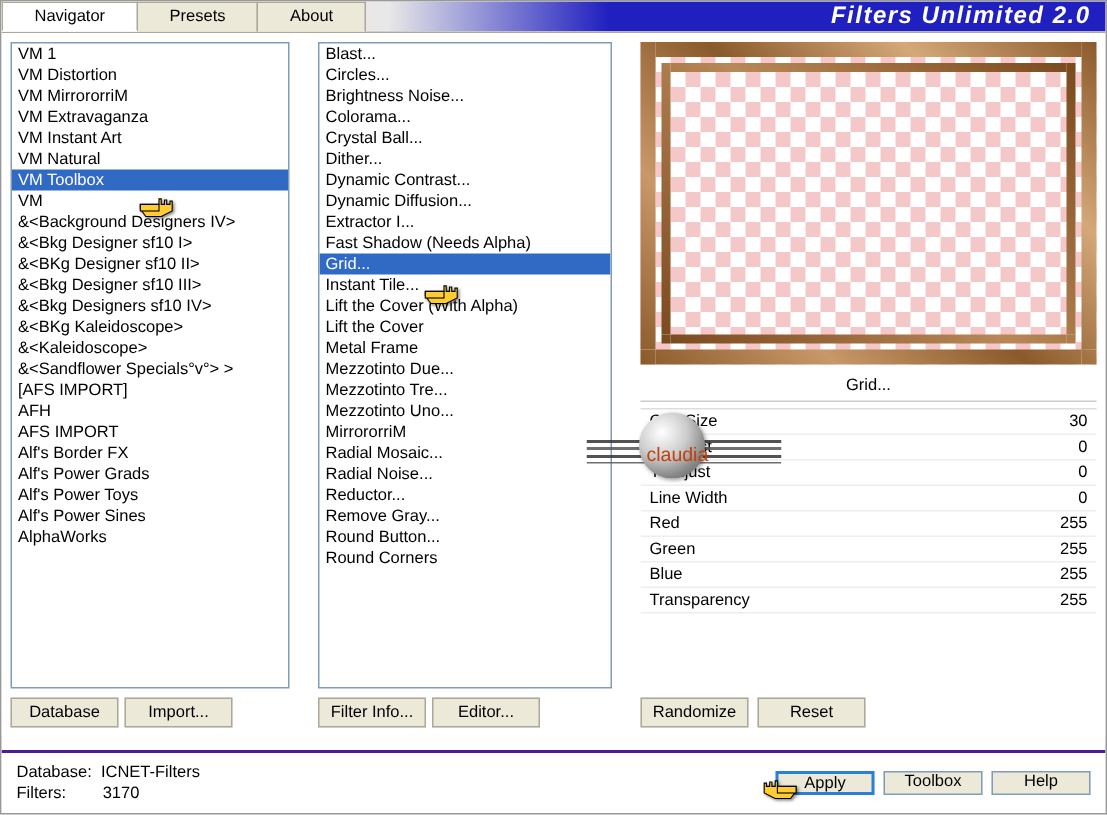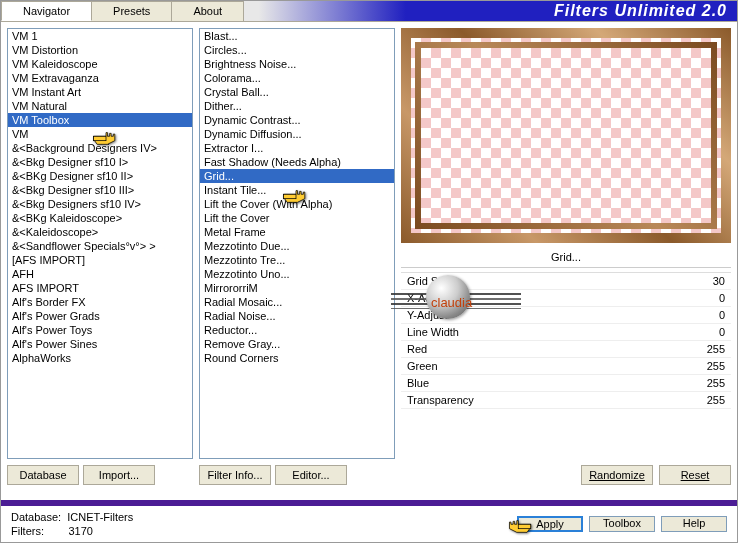--- a/index.html
+++ b/index.html
@@ -2,38 +2,38 @@
 <html><head>
 <meta charset="utf-8">
 <style>
 * { margin:0; padding:0; box-sizing:border-box; font-family:Tahoma,Arial,sans-serif; font-size:11px; }
 body { background:#fff; width:738px; height:543px; border:1px solid #999; position:relative; overflow:hidden; }
 .header { height:20px; background:linear-gradient(to right,#e8e8e8 0%,#e8e8e8 35%,#2020c0 55%,#2020c0 100%); display:flex; align-items:center; }
 .tabs { display:flex; height:20px; background:#ece9d8; }
 .tab { padding:3px 21px; border:1px solid #aca899; border-bottom:none; background:#ece9d8; cursor:pointer; margin-right:-1px; }
 .tab.active { background:#fff; border-bottom:1px solid #fff; position:relative; z-index:2; }
 .title-text { margin-left:auto; margin-right:10px; color:#fff; font-style:italic; font-weight:bold; font-size:16px; letter-spacing:1px; }
-.main { display:flex; height:470px; border-top:1px solid #aca899; background:#fff; padding:6px; gap:6px; }
+.main { display:flex; height:470px; border-top:1px solid #aca899; background:#fff; padding:6px; gap:19px; }
 .col { display:flex; flex-direction:column; }
 .listbox { border:1px solid #7f9db9; background:#fff; overflow-y:scroll; flex:1; position:relative; }
 .item { padding:1px 4px; white-space:nowrap; cursor:pointer; }
 .item.sel { background:#316ac5; color:#fff; }
 .scrollbar-fake::-webkit-scrollbar { width:16px; }
 .scrollbar-fake::-webkit-scrollbar-track { background:#f0f0f0; }
 .scrollbar-fake::-webkit-scrollbar-thumb { background:#c8c8c8; border:1px solid #999; }
 .btn-row { display:flex; gap:4px; margin-top:6px; }
 .btn { padding:3px 4px; min-width:72px; text-align:center; border:1px solid #aca899; background:#ece9d8; cursor:pointer; }
 .preview-area { flex:1; display:flex; flex-direction:column; }
 .preview-box { width:100%; height:215px; border:10px solid; border-image:linear-gradient(45deg,#8b5a2b,#c89868,#8b5a2b,#d4a878,#8b5a2b) 10; background:repeating-conic-gradient(#f4c8c8 0 25%,#fff 0 50%) 0 0/20px 20px; position:relative; }
 .preview-inner-border { position:absolute; inset:4px; border:6px solid; border-image:linear-gradient(45deg,#7a4a1f,#b88858,#7a4a1f) 6; }
 .filter-label-row { text-align:center; padding:8px 0 4px; border-bottom:1px solid #ccc; margin-bottom:4px; }
 .params { flex:1; overflow-y:scroll; border-top:1px solid #ddd; }
 .param-row { display:flex; justify-content:space-between; padding:2px 6px; border-bottom:1px solid #eee; }
-.bottom-btns { display:flex; justify-content:flex-end; gap:6px; margin-top:6px;text-decoration:underline; }
-.footer { position:absolute; bottom:0; left:0; right:0; height:42px; border-top:6px solid #4c1d95; background:#fff; display:flex; align-items:center; padding:4px 10px; }
+.bottom-btns { display:flex; gap:6px; margin-top:6px; }
+.footer { position:absolute; bottom:0; left:0; right:0; height:42px; border-top:2px solid #4c1d95; background:#fff; display:flex; align-items:center; padding:4px 10px; }
 .footer-info { display:flex; flex-direction:column; gap:2px; }
 .footer-btns { margin-left:auto; display:flex; gap:6px; }
 .footer-btn { padding:0 0; width:66px; text-align:center; border:1px solid #7f9db9; background:#ece9d8; cursor:pointer; }
 .footer-btn.primary { border:2px solid #2a80d8; }
 .pointer { position:absolute; width:30px; height:22px; z-index:100; pointer-events:none; }
 .pointer svg { width:100%; height:100%; filter:drop-shadow(1px 1px 1px rgba(0,0,0,0.5)); }
 .watermark { position:absolute; left:390px; top:272px; z-index:200; width:130px; height:50px; pointer-events:none; }
 .watermark .bars { position:absolute; inset:0; background:repeating-linear-gradient(to bottom,#333 0 2px,transparent 2px 5px,#555 5px 7px,transparent 7px 10px); opacity:0.85; clip-path:polygon(0 35%,100% 35%,100% 72%,0 72%); }
 .watermark .globe { position:absolute; left:35px; top:2px; width:44px; height:44px; border-radius:50%; background:radial-gradient(circle at 35% 30%,#fff,#ccc 40%,#888 70%,#555); box-shadow:1px 1px 3px rgba(0,0,0,0.4); }
 .watermark .txt { position:absolute; left:40px; top:22px; font-family:Liberation Sans, sans-serif; font-size:13px; color:#c2410c; z-index:2; }
@@ -52,21 +52,21 @@
   </div>
   <div class="title-text">Filters Unlimited 2.0</div>
 </div>
 
 <div class="main">
 
   <div class="col col1">
     <div class="listbox scrollbar-fake" id="catlist">
         <div class="item">VM 1</div>
         <div class="item">VM Distortion</div>
-        <div class="item">VM Kaleidoscope</div>
+        <div class="item">VM MirrororriM</div>
         <div class="item">VM Extravaganza</div>
         <div class="item">VM Instant Art</div>
         <div class="item">VM Natural</div>
         <div class="item sel">VM Toolbox</div>
         <div class="item">VM</div>
         <div class="item">&amp;&lt;Background Designers IV&gt;</div>
         <div class="item">&amp;&lt;Bkg Designer sf10 I&gt;</div>
         <div class="item">&amp;&lt;BKg Designer sf10 II&gt;</div>
         <div class="item">&amp;&lt;Bkg Designer sf10 III&gt;</div>
         <div class="item">&amp;&lt;Bkg Designers sf10 IV&gt;</div>
@@ -106,20 +106,21 @@
         <div class="item">Lift the Cover</div>
         <div class="item">Metal Frame</div>
         <div class="item">Mezzotinto Due...</div>
         <div class="item">Mezzotinto Tre...</div>
         <div class="item">Mezzotinto Uno...</div>
         <div class="item">MirrororriM</div>
         <div class="item">Radial Mosaic...</div>
         <div class="item">Radial Noise...</div>
         <div class="item">Reductor...</div>
         <div class="item">Remove Gray...</div>
+        <div class="item">Round Button...</div>
         <div class="item">Round Corners</div>
       </div>
     <div class="btn-row">
       <div class="btn">Filter Info...</div>
       <div class="btn">Editor...</div>
     </div>
   </div>
 
   <div class="col col3 preview-area">
     <div class="preview-box">

